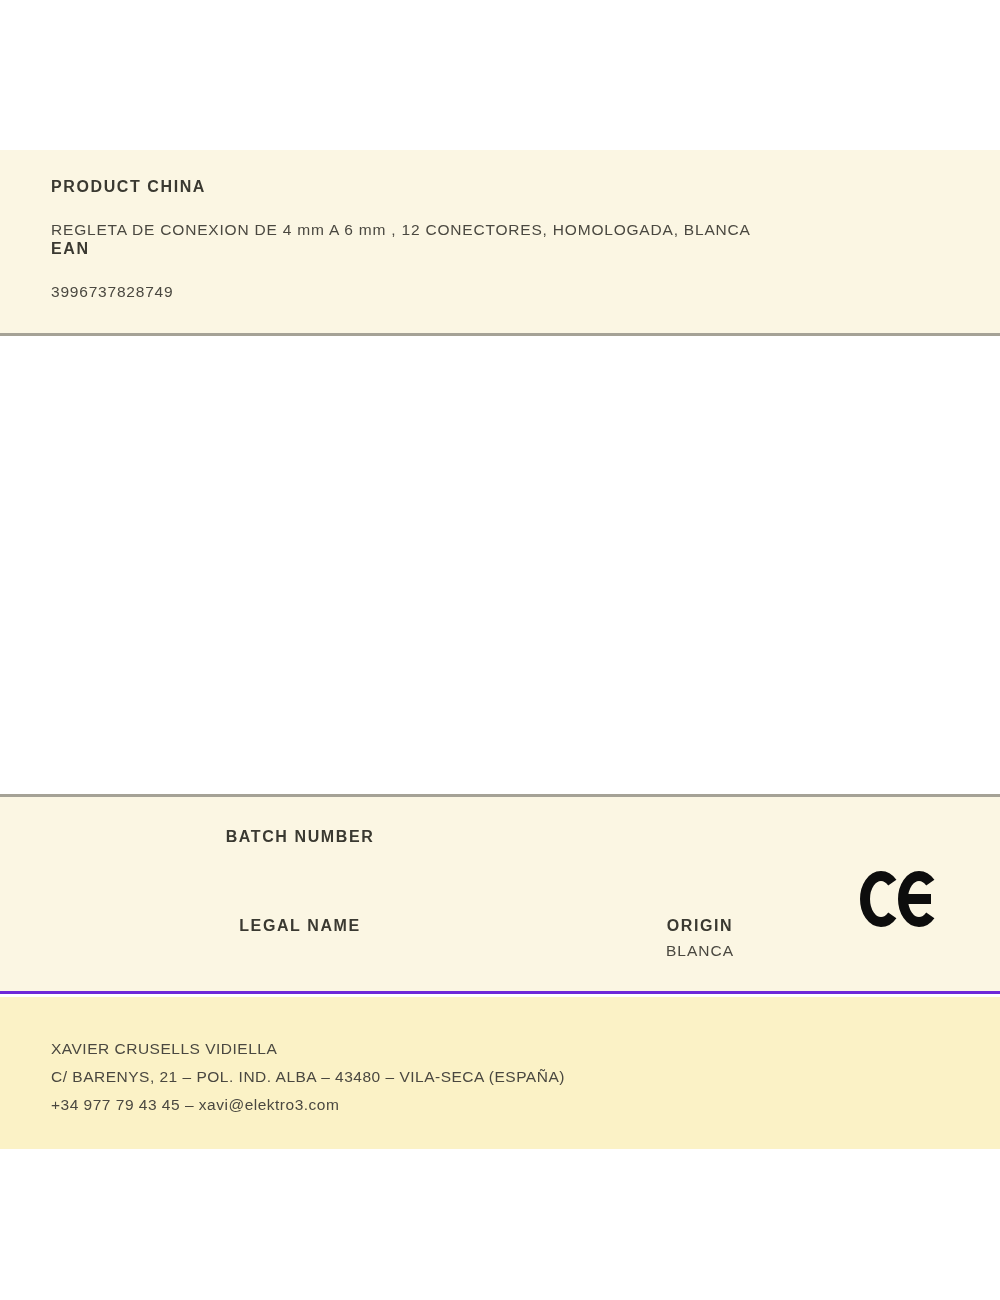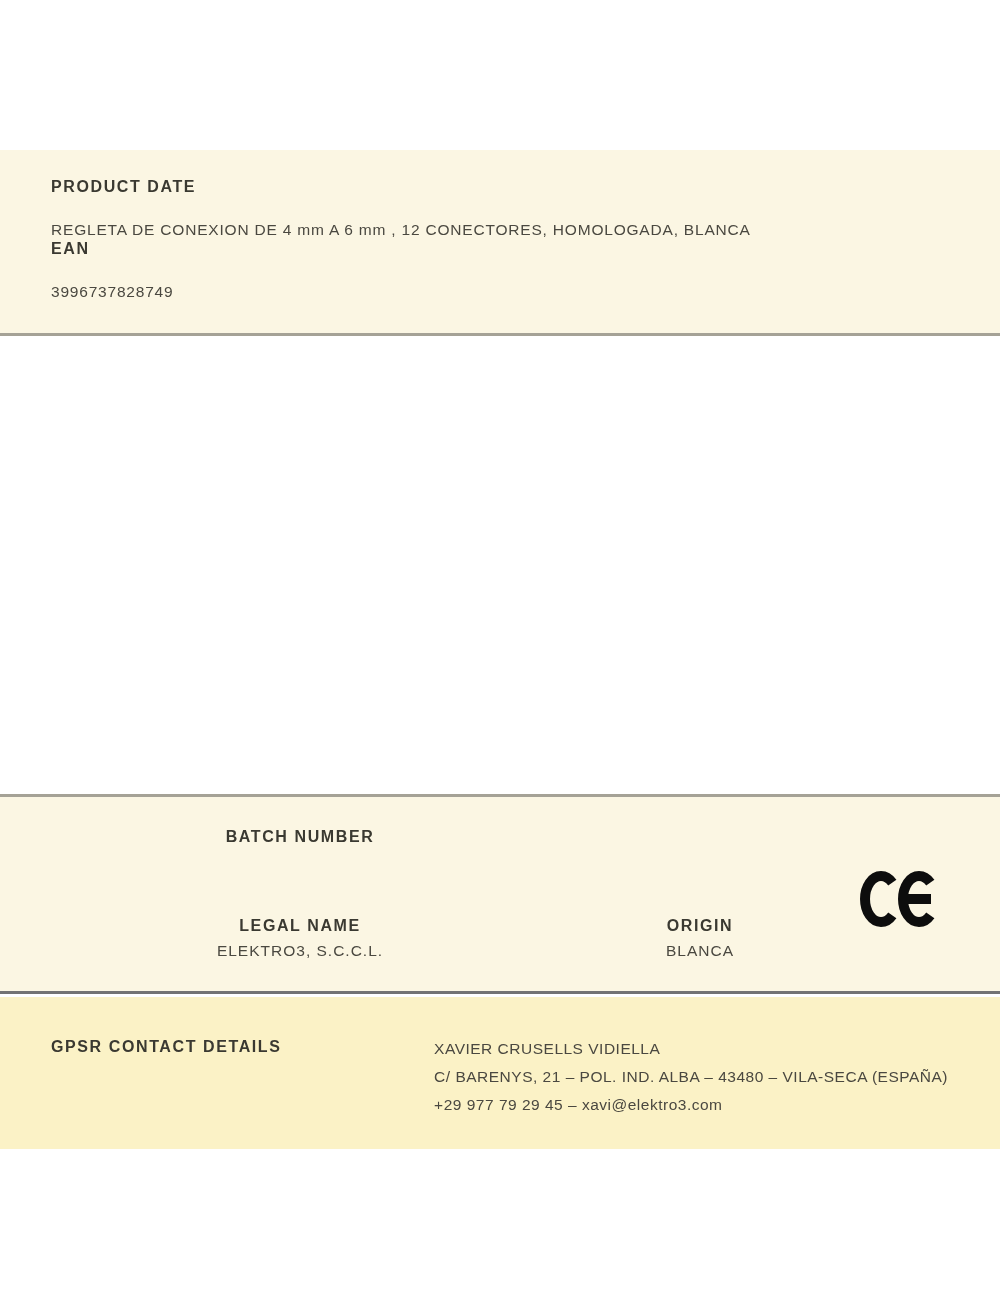--- a/index.html
+++ b/index.html
@@ -42,21 +42,21 @@
   }
   .product-section .value { margin-top: 24px; }
   .product-section .ean-label { }
   
   .trace-section {
     position: absolute;
     left: 0; top: 794px;
     width: 1000px; height: 200px;
     background: #FBF6E3;
     border-top: 3px solid #A5A296;
-    border-bottom: 3px solid #737373;
+    border-bottom: 3px solid #6d28d9;
     padding: 30px 0 0 100px;
   }
   .trace-row { display: flex; }
   .trace-row-2 { margin-top: 64px; }
   .trace-cell { width: 400px; text-align: center; }
   .trace-cell .value { margin-top: 6px; letter-spacing: 1px; }
   .ce-mark {
     position: absolute;
     left: 860px; top: 72px;   
     width: 80px; height: 60px;
@@ -87,53 +87,51 @@
     color: #4A4840;
   }
   .gpsr-contact .line { line-height: 28px; white-space: nowrap; }
 </style>
 </head>
 <body>
 
 <div class="page">
 
   <section class="product-section">
-    <div class="label">PRODUCT DATE</div>
+    <div class="label">PRODUCT CHINA</div>
     <div class="value">REGLETA DE CONEXION DE 4 mm A 6 mm , 12 CONECTORES, HOMOLOGADA, BLANCA</div>
     <div class="label ean-label">EAN</div>
     <div class="value">3996737828749</div>
   </section>
 
   <section class="trace-section">
     <div class="trace-row trace-row-1">
       <div class="trace-cell">
         <div class="label">BATCH NUMBER</div>
         <div class="value"></div>
       </div>
     </div>
     <div class="trace-row trace-row-2">
       <div class="trace-cell">
         <div class="label">LEGAL NAME</div>
-        <div class="value">ELEKTRO3, S.C.C.L.</div>
       </div>
       <div class="trace-cell">
         <div class="label">ORIGIN</div>
         <div class="value">BLANCA</div>
       </div>
     </div>
 
     <svg class="ce-mark" viewBox="0 0 80 60" xmlns="http://www.w3.org/2000/svg" aria-hidden="true">
       <path d="M 32.3 13.7 A 16 23 0 1 0 32.3 46.3" fill="none" stroke="#0D0D0D" stroke-width="10"></path>
       <path d="M 70.3 13.7 A 16 23 0 1 0 70.3 46.3" fill="none" stroke="#0D0D0D" stroke-width="10"></path>
       <path d="M 48 30 H 71" fill="none" stroke="#0D0D0D" stroke-width="10"></path>
     </svg>
   </section>
 
   <section class="gpsr-section">
-    <div class="gpsr-title">GPSR CONTACT DETAILS</div>
     <div class="gpsr-contact">
       <div class="line">XAVIER CRUSELLS VIDIELLA</div>
       <div class="line">C/ BARENYS, 21 – POL. IND. ALBA – 43480 – VILA-SECA (ESPAÑA)</div>
-      <div class="line">+29 977 79 29 45 – xavi@elektro3.com</div>
+      <div class="line">+34 977 79 43 45 – xavi@elektro3.com</div>
     </div>
   </section>
 
 </div>
 
 </body></html>

